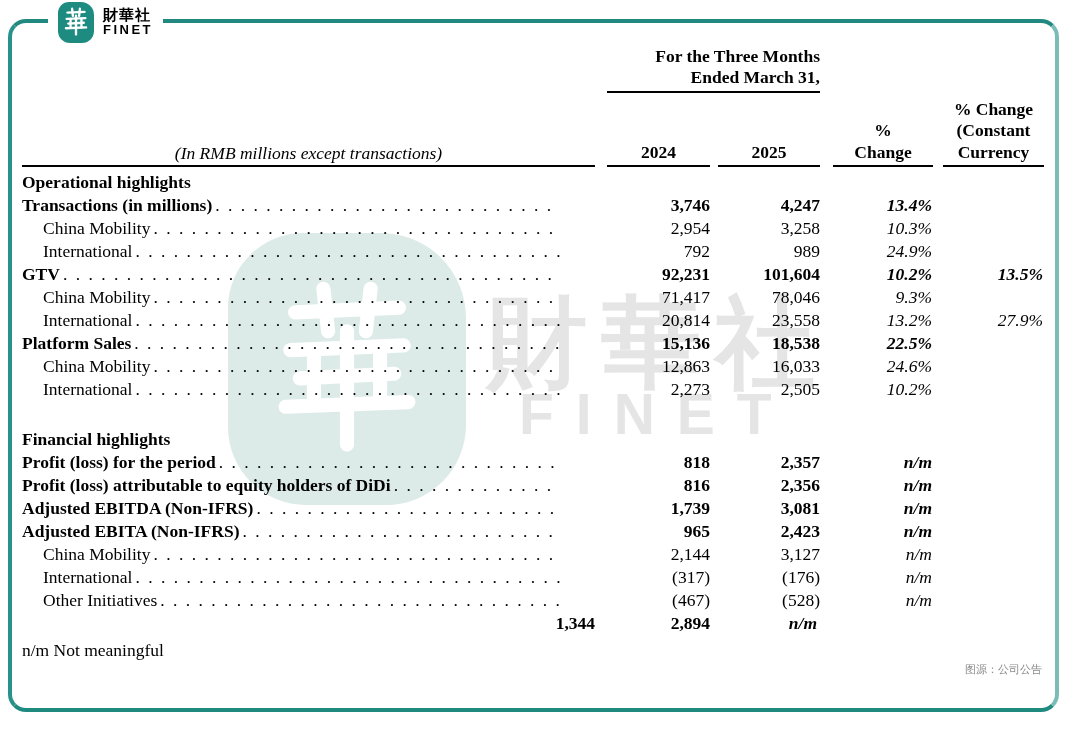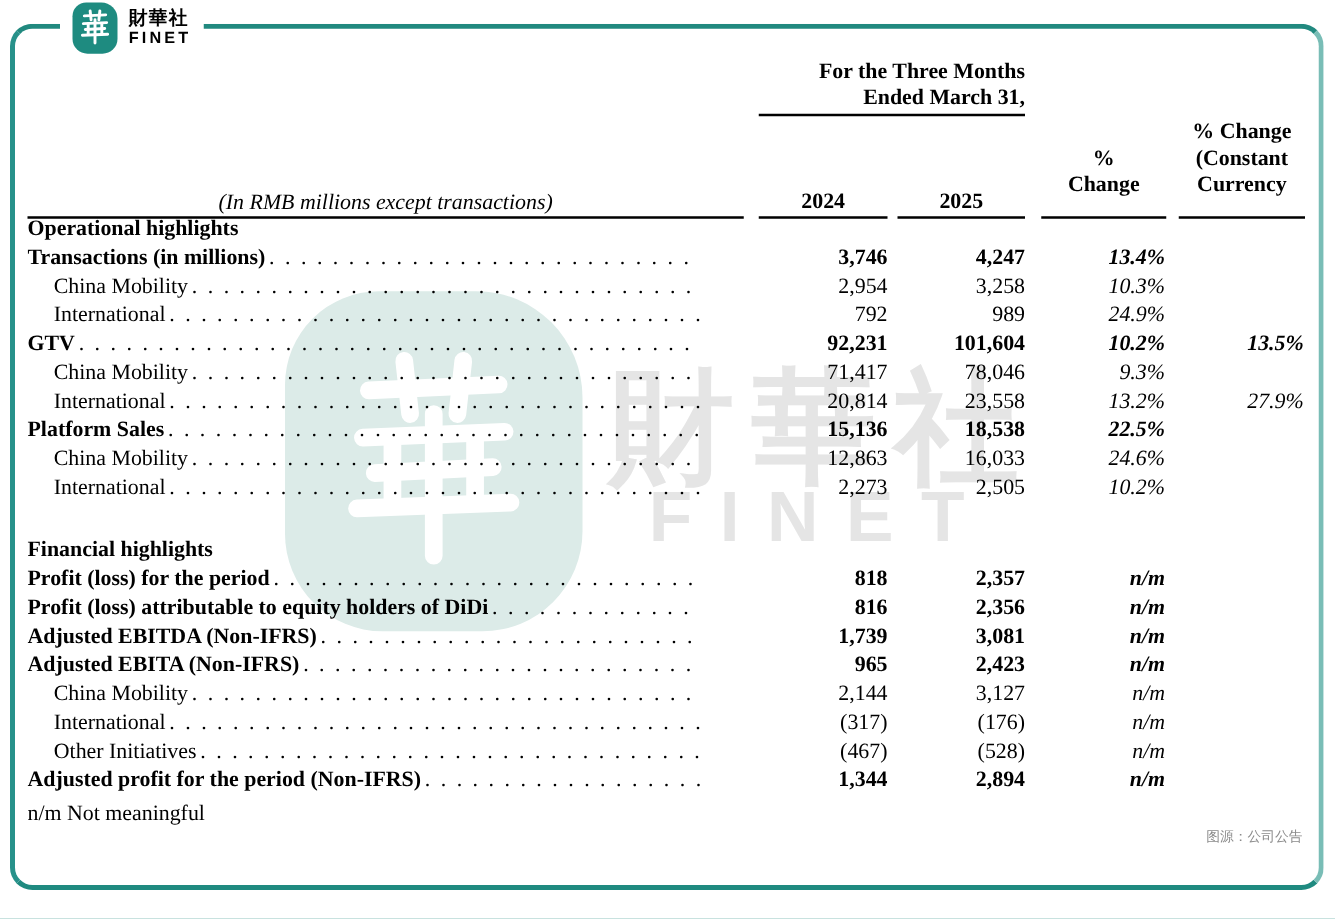--- a/index.html
+++ b/index.html
@@ -37,21 +37,21 @@
   .h-note { display:flex; align-items:flex-end; border-bottom:2.5px solid #000;justify-content:center; }
   .h-note span { font-style:italic; padding-bottom:1px; }
   .h-span { grid-column:2 / 4; display:flex; flex-direction:column; }
   .h-span-title { margin-left:12px; text-align:right; font-weight:bold; line-height:21px;
                   border-bottom:2.5px solid #000; padding-bottom:3px; }
   .h-span-sub { margin-top:auto; display:grid; grid-template-columns:115px 110px; }
   .h-yr { display:block; text-align:center; font-weight:bold; border-bottom:2.5px solid #000; padding-bottom:2px; }
   .h-yr.y24 { margin-left:12px; }
   .h-yr.y25 { margin-left:8px; }
   .h-col { display:flex; flex-direction:column; justify-content:flex-end; }
-  .h-inner { text-align:center; font-weight:bold; line-height:21.5px; border-bottom:2.5px solid #000; padding-bottom:14px;margin-top:48px; }
+  .h-inner { text-align:center; font-weight:bold; line-height:21.5px; border-bottom:2.5px solid #000; padding-bottom:2px;margin-top:48px; }
   .h-pct .h-inner { margin-left:13px; margin-right:2px; }
   .h-cc .h-inner { margin-left:8px; margin-right:2px; }
 
   .tbody { margin-top:4px; }
   .row { display:grid; grid-template-columns:573px 115px 110px 115px 111px; line-height:23px; }
   .row.section-title { font-weight:bold; }
   .cell.label { display:flex; overflow:hidden; padding-right:35px; }
   .row.indent .lbl { padding-left:21px; }
   .dots { flex:1; overflow:hidden; white-space:nowrap; }
   .dots::after { content:". . . . . . . . . . . . . . . . . . . . . . . . . . . . . . . . . . . . . . . . . . . . . . . . . . . . . . . . . . . . . . . . . . . ."; 
@@ -315,24 +315,20 @@
     <div class="cell label">
       <span class="lbl">Other Initiatives</span>
             <span class="dots"></span>
     </div>
     <div class="cell num">(467)</div>
     <div class="cell num">(528)</div>
     <div class="cell num pct">n/m</div>
     <div class="cell num cc"></div>
   </div>
         <div class="row bold">
-    <div class="cell label">
-      <span class="lbl">Adjusted profit for the period (Non-IFRS)</span>
-            <span class="dots"></span>
-    </div>
     <div class="cell num">1,344</div>
     <div class="cell num">2,894</div>
     <div class="cell num pct">n/m</div>
     <div class="cell num cc"></div>
   </div>
       </div>
   </div>
 
   <div class="footnote">n/m Not meaningful</div>
 </div>

